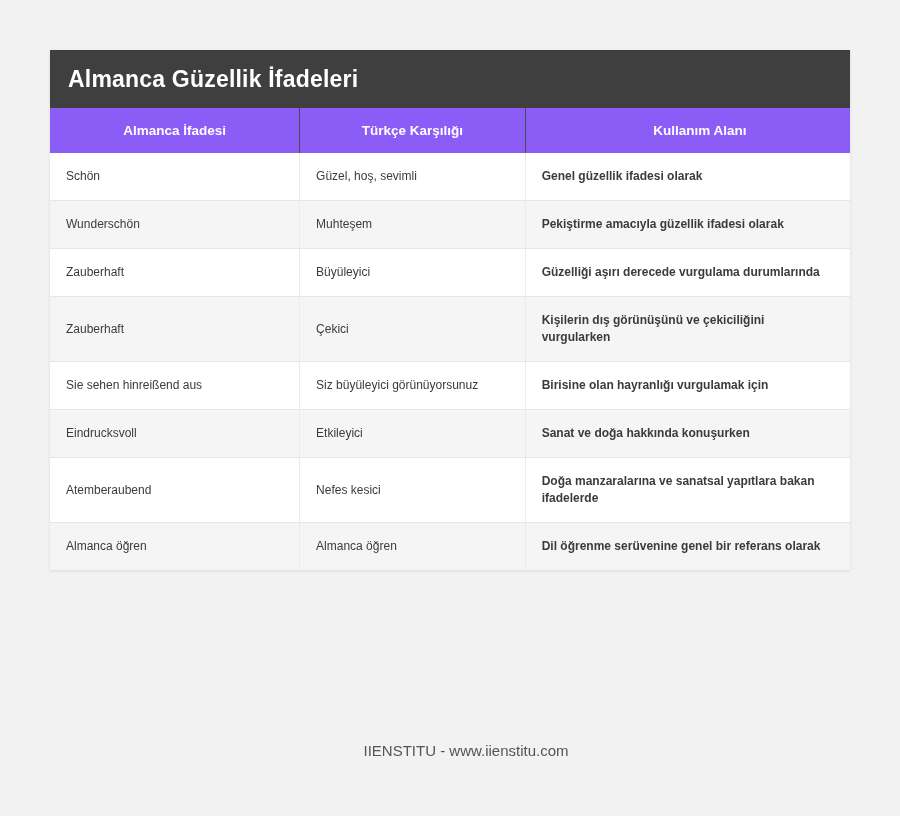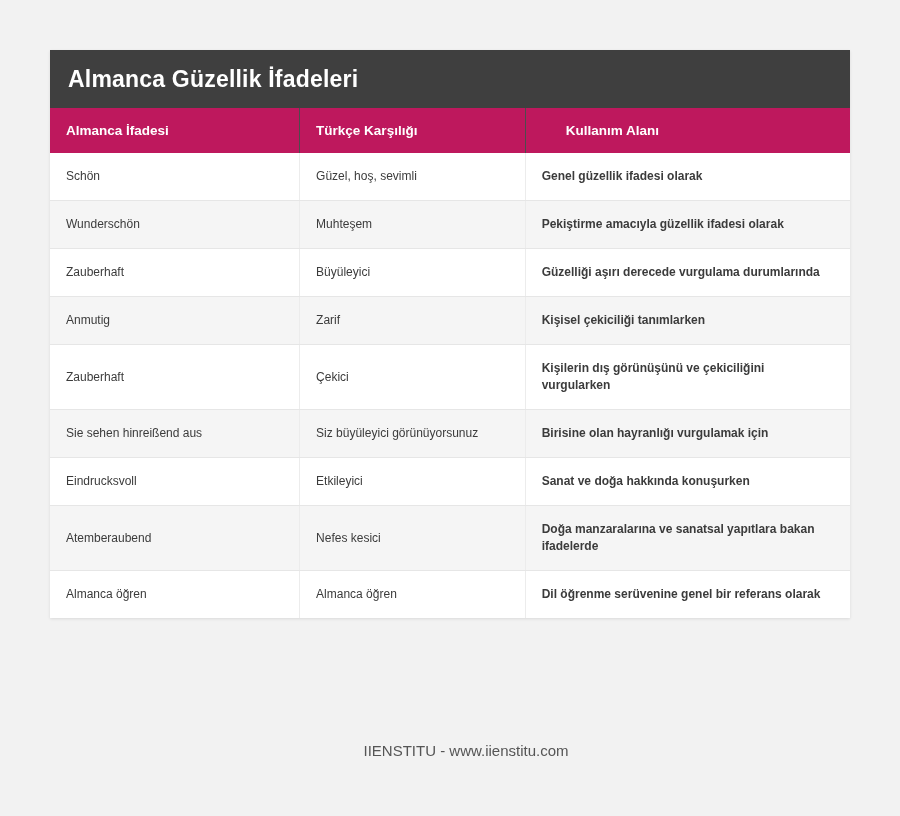--- a/index.html
+++ b/index.html
@@ -42,25 +42,25 @@
     font-size: 23px;
     font-weight: bold;
     letter-spacing: 0.2px;
   }
   table {
     border-collapse: collapse;
     width: 100%;
     table-layout: fixed;
   }
   thead th {
-    background: #be185d;
+    background: #8b5cf6;
     color: #ffffff;
     font-size: 13.5px;
     font-weight: bold;
-    text-align: left;
+    text-align: center;
     padding: 15px 16px;
     vertical-align: middle;
     border-right: 1px solid #4d4d4d;
   }
   thead th:last-child { border-right: none; padding-left: 40px; }
   tbody td {
     font-size: 12px;
     color: #3b3b3b;
     padding: 15px 16px;
     vertical-align: middle;
@@ -119,25 +119,20 @@
           <td>Wunderschön</td>
           <td>Muhteşem</td>
           <td>Pekiştirme amacıyla güzellik ifadesi olarak</td>
         </tr>
         <tr>
           <td>Zauberhaft</td>
           <td>Büyüleyici</td>
           <td>Güzelliği aşırı derecede vurgulama durumlarında</td>
         </tr>
         <tr>
-          <td>Anmutig</td>
-          <td>Zarif</td>
-          <td>Kişisel çekiciliği tanımlarken</td>
-        </tr>
-        <tr>
           <td>Zauberhaft</td>
           <td>Çekici</td>
           <td>Kişilerin dış görünüşünü ve çekiciliğini vurgularken</td>
         </tr>
         <tr>
           <td>Sie sehen hinreißend aus</td>
           <td>Siz büyüleyici görünüyorsunuz</td>
           <td>Birisine olan hayranlığı vurgulamak için</td>
         </tr>
         <tr>

